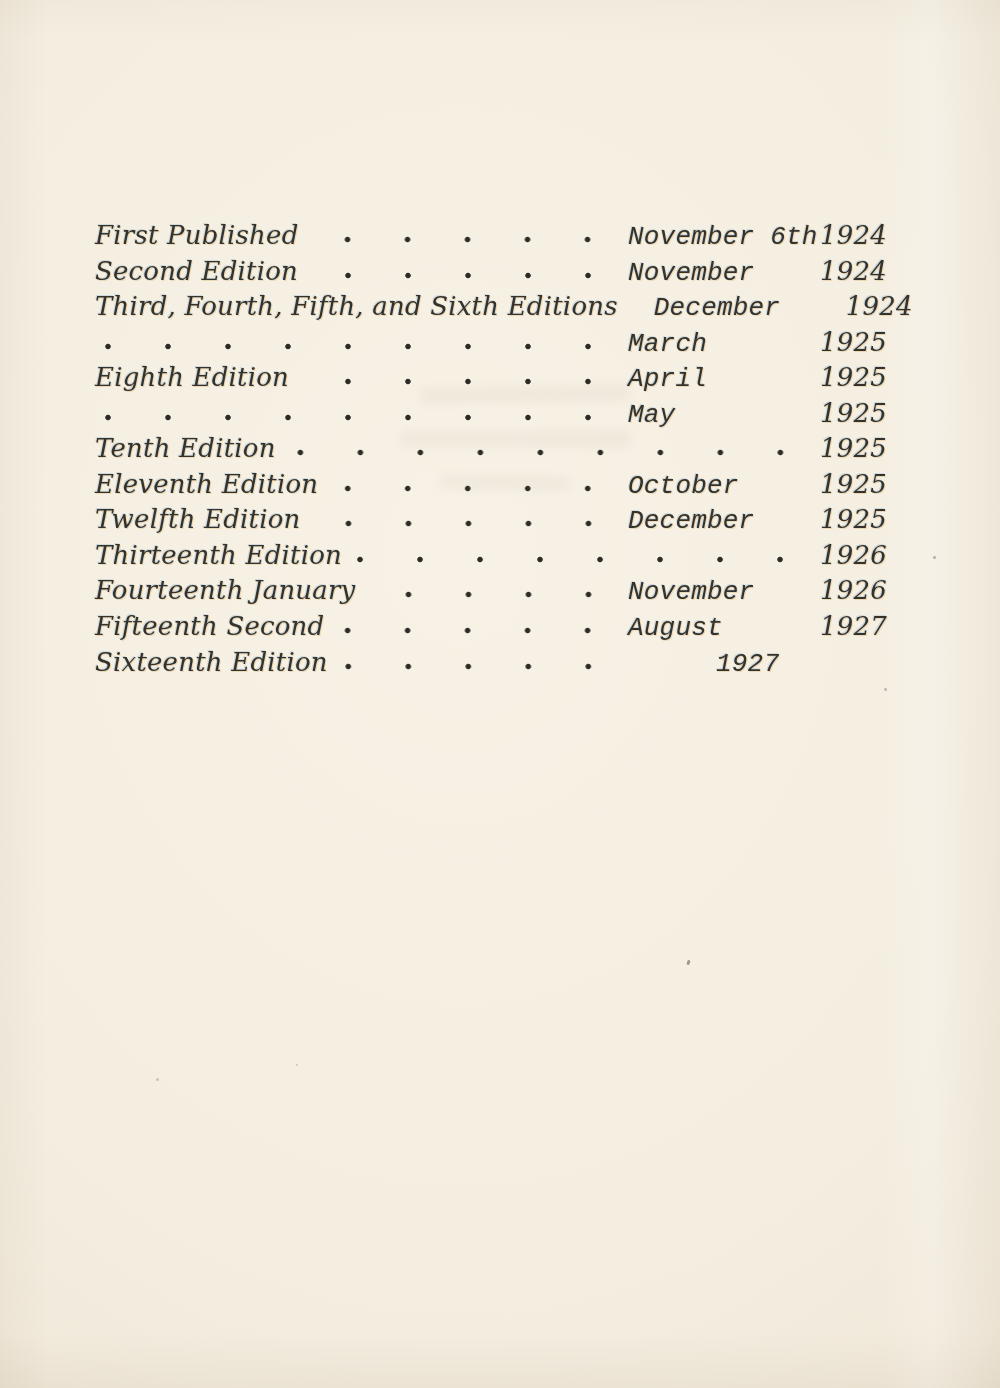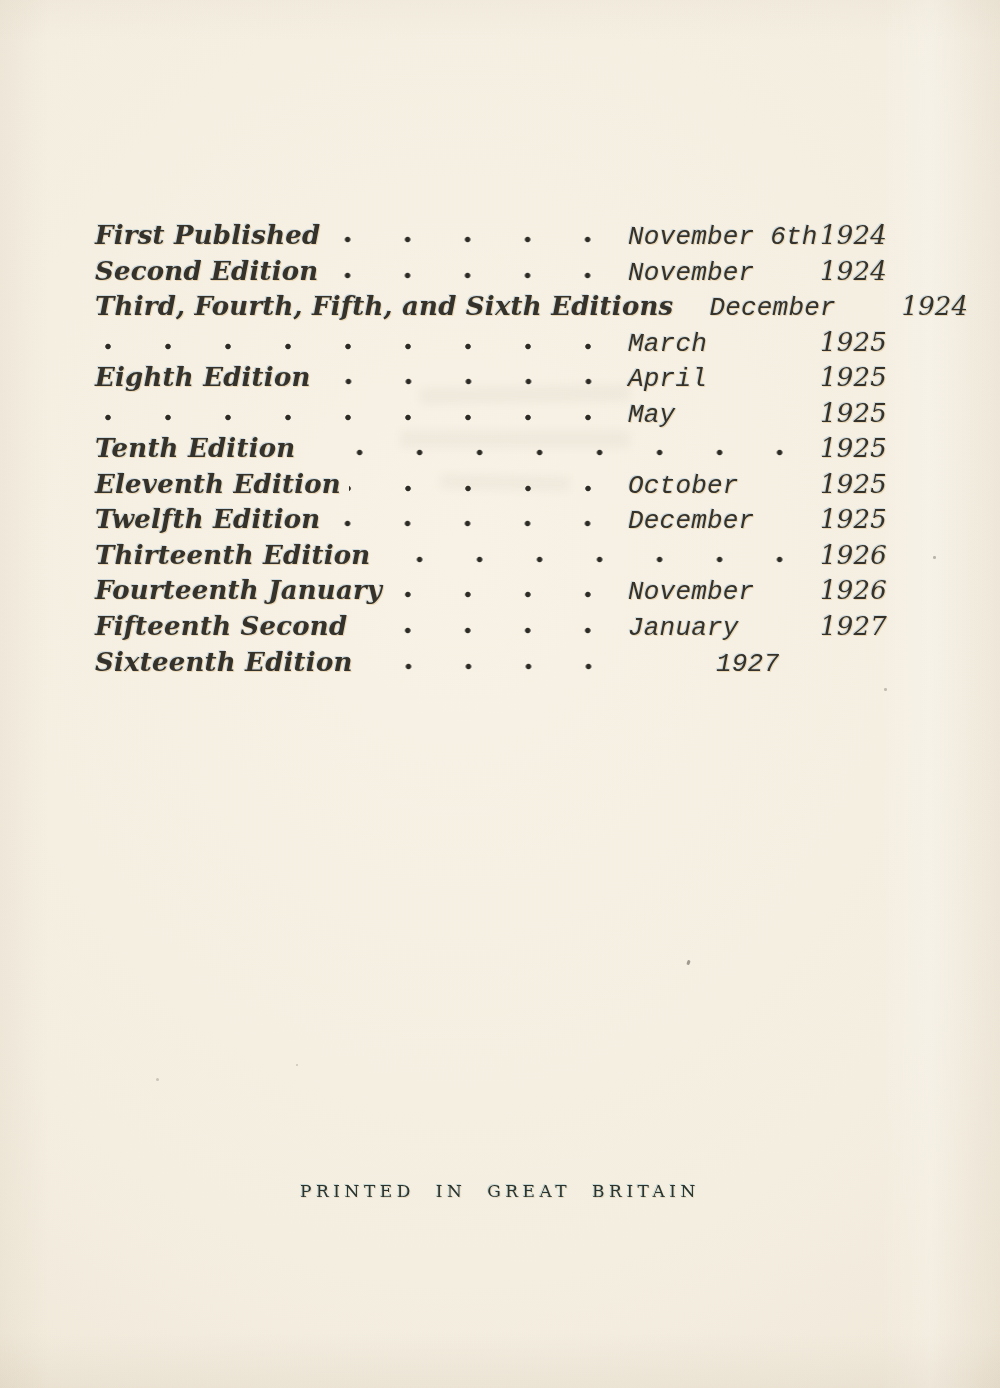--- a/index.html
+++ b/index.html
@@ -30,21 +30,20 @@
     height: 35.55px;
     font-style: italic;
     font-size: 26px;
     letter-spacing: 0.2px;
     text-shadow: -1px -1px 0 rgba(115,165,205,0.30), 1px 1px 0 rgba(212,162,82,0.32);
   }
   .label {
     flex: 0 0 auto;
     white-space: nowrap;
     padding-right: 8px;
-    font-weight: bold;
   }
   .leader {
     flex: 1 1 0;
     min-width: 0;
     height: 9px;
     margin-right: 28px;
     background-image: radial-gradient(circle at calc(100% - 12px) 50%, #2d2b25 2.3px, rgba(45,43,37,0) 3.2px);
     background-size: 60px 9px;
     background-repeat: repeat-x;
     background-position: right center;
@@ -167,33 +166,32 @@
   <div class="row">
     <span class="label">Fourteenth January</span>
     <span class="leader"></span>
     <span class="month">November</span>
     <span class="year">1926</span>
   </div>
 
   <div class="row">
     <span class="label">Fifteenth Second</span>
     <span class="leader"></span>
-    <span class="month">January</span>
+    <span class="month">August</span>
     <span class="year">1927</span>
   </div>
 
   <div class="row">
     <span class="label">Sixteenth Edition</span>
     <span class="leader"></span>
     <span class="month year-mid">1927</span>
     <span class="year"></span>
   </div>
 </div>
 
-  <div class="printer-line">PRINTED IN GREAT BRITAIN</div>
 
   <div class="showthrough">
     <div class="ghost-bar" style="left:420px; top:386px; width:210px; height:17px; transform:rotate(-1deg);"></div>
     <div class="ghost-bar" style="left:400px; top:430px; width:230px; height:18px;"></div>
     <div class="ghost-bar" style="left:440px; top:475px; width:130px; height:15px; transform:rotate(1deg);"></div>
   </div>
 
   <div class="speck" style="left:687px; top:960px; width:3px; height:5px; opacity:0.5; border-radius:2px; transform:rotate(20deg);"></div>
   <div class="speck" style="left:933px; top:556px; width:2.5px; height:2.5px; opacity:0.35;"></div>
   <div class="speck" style="left:884px; top:688px; width:2.5px; height:2.5px; opacity:0.3;"></div>

